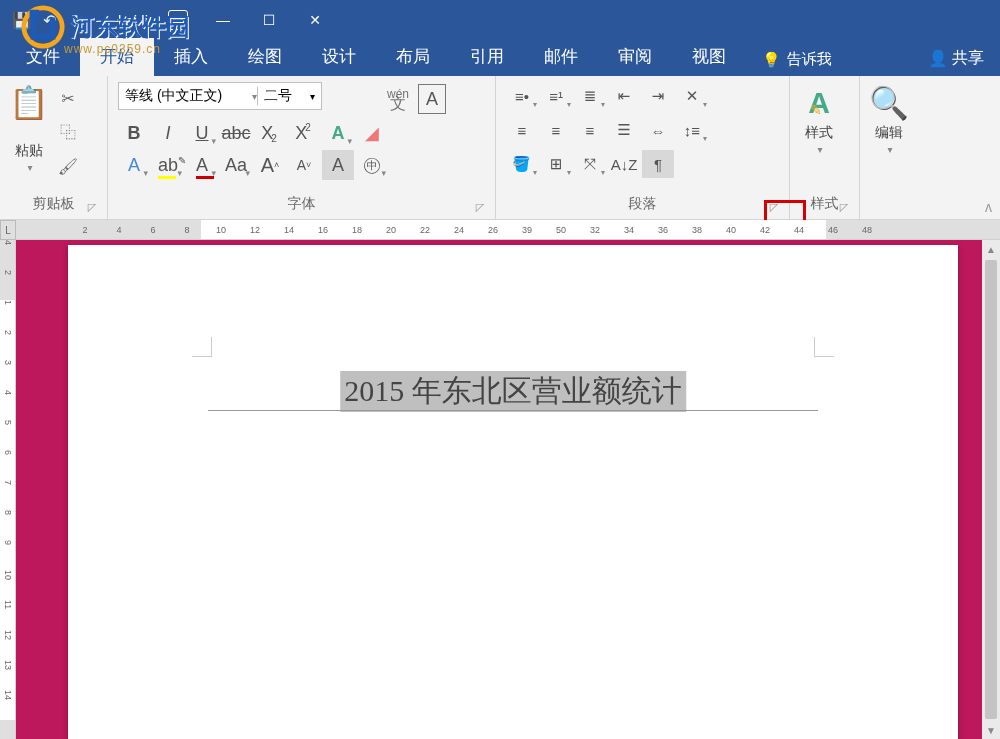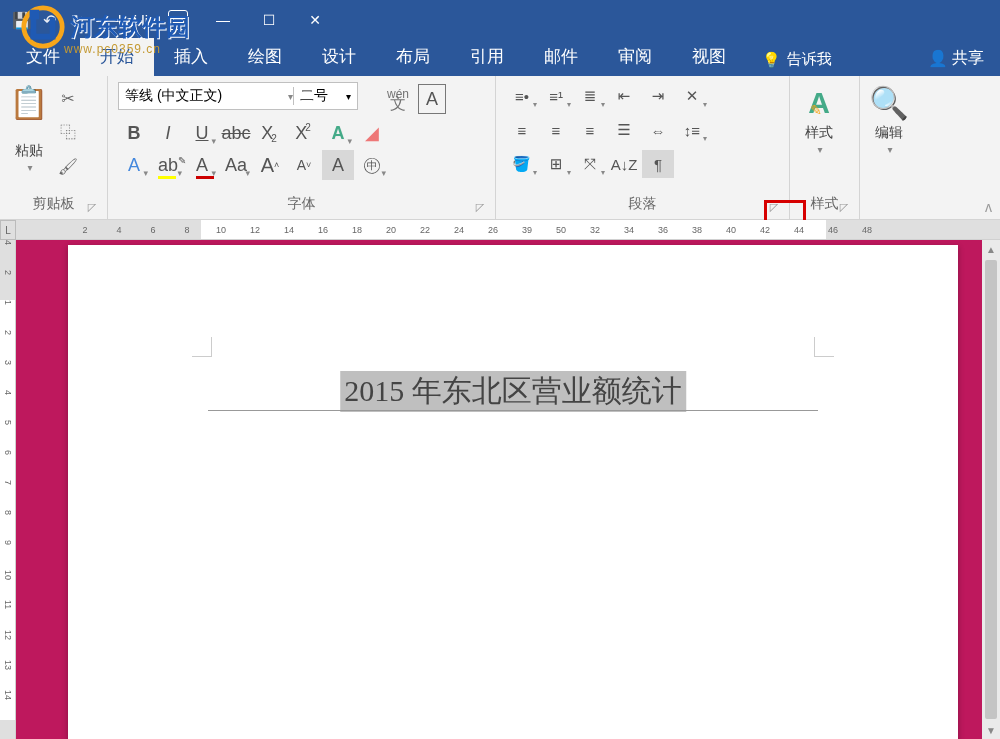--- a/index.html
+++ b/index.html
@@ -254,21 +254,21 @@
         <div class="mini-btn">
             <span>🖌</span>
           </div>
       </div>
     </div>
     <div class="group-label"><span>剪贴板</span><span class="group-launcher">◸</span></div>
   </div>
 
   <div class="group" style="width:388px;">
     <div class="group-body" style="flex-direction:column; width:100%; padding:2px 4px;">
-      <div class="font-box" style="width:240px;">
+      <div class="font-box" style="width:204px;">
         <div class="font-name">等线 (中文正文)</div>
         <span class="caret-down">▾</span>
         <div class="font-size-sel">
             <span>二号</span>
             <span style="font-size:10px;">▾</span>
           </div>
       </div>
       <div style="display:flex; gap:2px;">
        <div class="rbtn" style="margin-left:264px; position:absolute; top:8px;">
             <span class="wen-icon">

